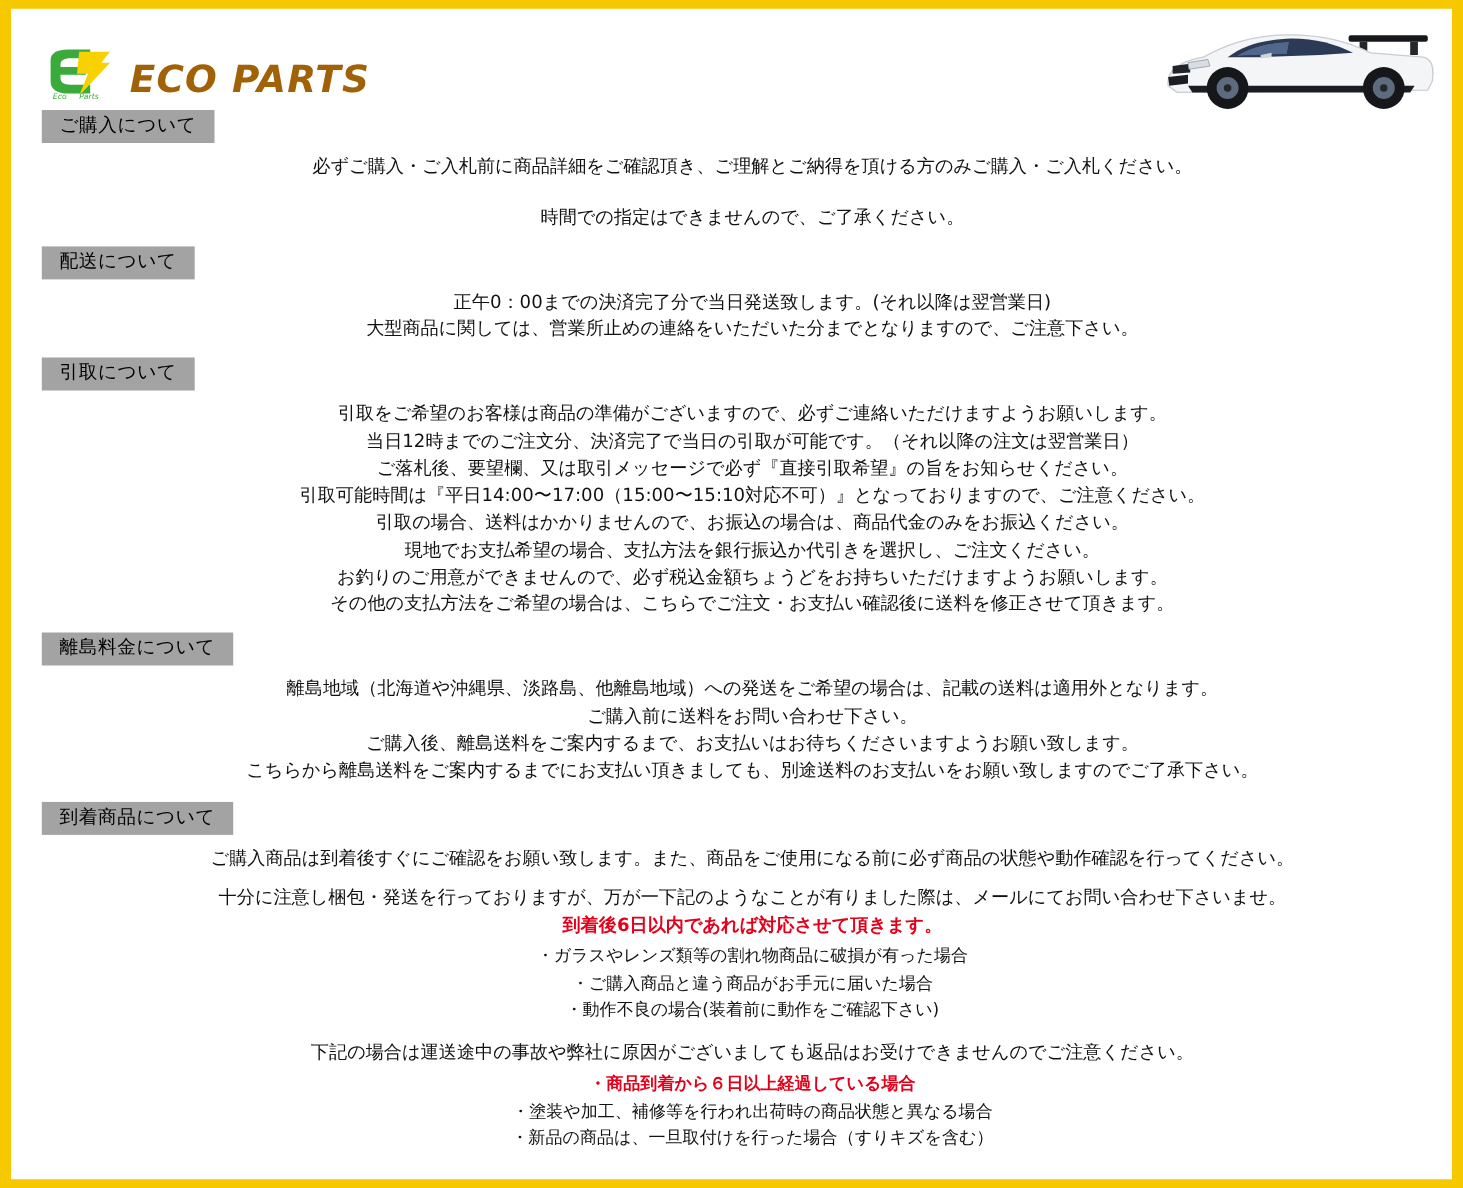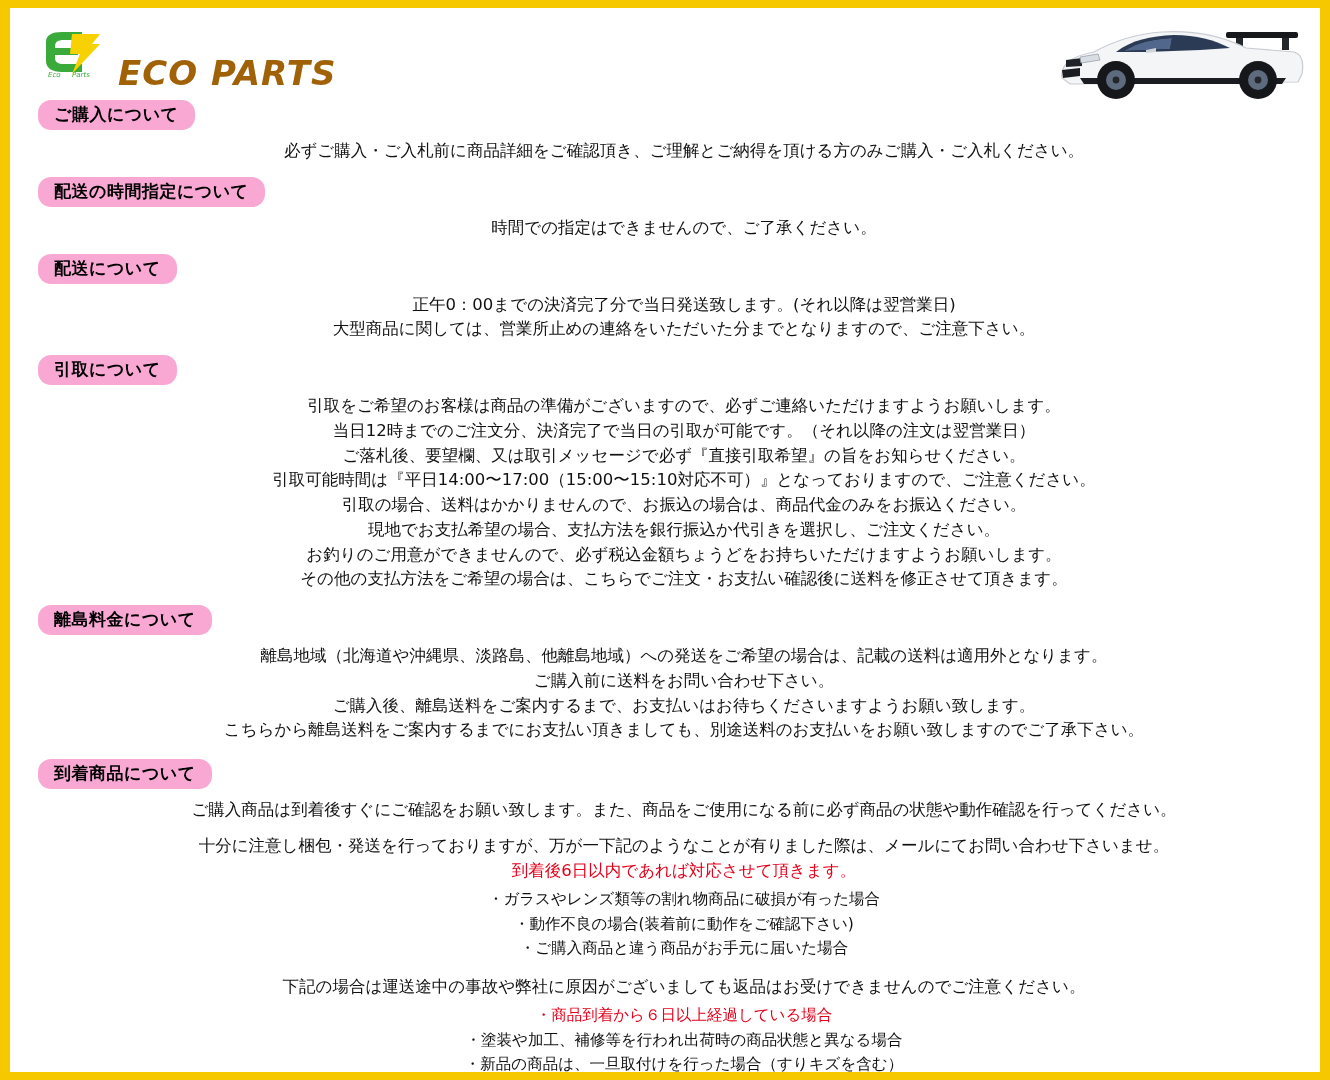--- a/index.html
+++ b/index.html
@@ -35,21 +35,21 @@
   
   .header {
     position: relative;
     height: 92px;
   }
   .logo-wrap {
     position: absolute;
     left: 32px;
     top: 22px;
     display: flex;
-    align-items: flex-start;
+    align-items: flex-end;
     gap: 14px;
   }
   .logo-mark {
     position: relative;
     width: 62px;
     height: 50px;
   }
   .logo-text {
     font-family: "DejaVu Sans", sans-serif;
     font-weight: bold;
@@ -63,45 +63,44 @@
     position: absolute;
     right: 10px;
     top: 4px;
     width: 260px;
     height: 92px;
   }
 
   
   .hd {
     display: inline-block;
-    background: #f9a8d4;
+    background: #a3a3a3;
     color: #000;
-    font-weight: bold;
+    font-weight: normal;
     font-size: 17px;
     line-height: 1;
     padding: 6px 16px 7px 16px;
     letter-spacing: 0.5px;
     font-family: "DejaVu Sans", sans-serif;
-    border-radius: 13px;
   }
   .hd-row { margin: 0 0 0 28px; }
 
   .block { margin: 0 0 0 0; }
   .lines {
     margin: 9px 0 0 38px;
     font-size: 16.5px;
     line-height: 1.5;
     font-family: "DejaVu Sans", sans-serif;
     color: #111;
     text-align: center;
   }
   .lines div { white-space: nowrap; }
   .gap-m { height: 13px; }
   .gap-l { height: 16px; }
-  .red-b { color: #e4001b; font-weight: normal; }
+  .red-b { color: #e4001b; font-weight: bold; }
   .bullets { margin-top: 4px; }
   .bullets div { font-size: 15.5px; line-height: 1.58; }
 </style>
 </head>
 <body>
 
 <div class="page">
   <div class="inner">
 
     <div class="header">
@@ -156,21 +155,20 @@
     <div class="block">
       <div class="hd-row"><span class="hd">ご購入について</span></div>
       <div class="lines">
         <div>必ずご購入・ご入札前に商品詳細をご確認頂き、ご理解とご納得を頂ける方のみご購入・ご入札ください。</div>
       </div>
     </div>
 
     <div class="gap-m"></div>
 
     <div class="block">
-      <div class="hd-row"><span class="hd">配送の時間指定について</span></div>
       <div class="lines">
         <div>時間での指定はできませんので、ご了承ください。</div>
       </div>
     </div>
 
     <div class="gap-m"></div>
 
     <div class="block">
       <div class="hd-row"><span class="hd">配送について</span></div>
       <div class="lines">
@@ -211,22 +209,22 @@
 
     <div class="block">
       <div class="hd-row"><span class="hd">到着商品について</span></div>
       <div class="lines">
         <div>ご購入商品は到着後すぐにご確認をお願い致します。また、商品をご使用になる前に必ず商品の状態や動作確認を行ってください。</div>
         <div style="height:11px"></div>
         <div>十分に注意し梱包・発送を行っておりますが、万が一下記のようなことが有りました際は、メールにてお問い合わせ下さいませ。</div>
         <div class="red-b">到着後6日以内であれば対応させて頂きます。</div>
         <div class="bullets">
           <div>・ガラスやレンズ類等の割れ物商品に破損が有った場合</div>
+          <div>・ご購入商品と違う商品がお手元に届いた場合</div>
           <div>・動作不良の場合(装着前に動作をご確認下さい)</div>
-          <div>・ご購入商品と違う商品がお手元に届いた場合</div>
         </div>
         <div style="height:14px"></div>
         <div>下記の場合は運送途中の事故や弊社に原因がございましても返品はお受けできませんのでご注意ください。</div>
         <div class="bullets">
           <div class="red-b">・商品到着から６日以上経過している場合</div>
           <div>・塗装や加工、補修等を行われ出荷時の商品状態と異なる場合</div>
           <div>・新品の商品は、一旦取付けを行った場合（すりキズを含む）</div>
         </div>
 
       </div>

